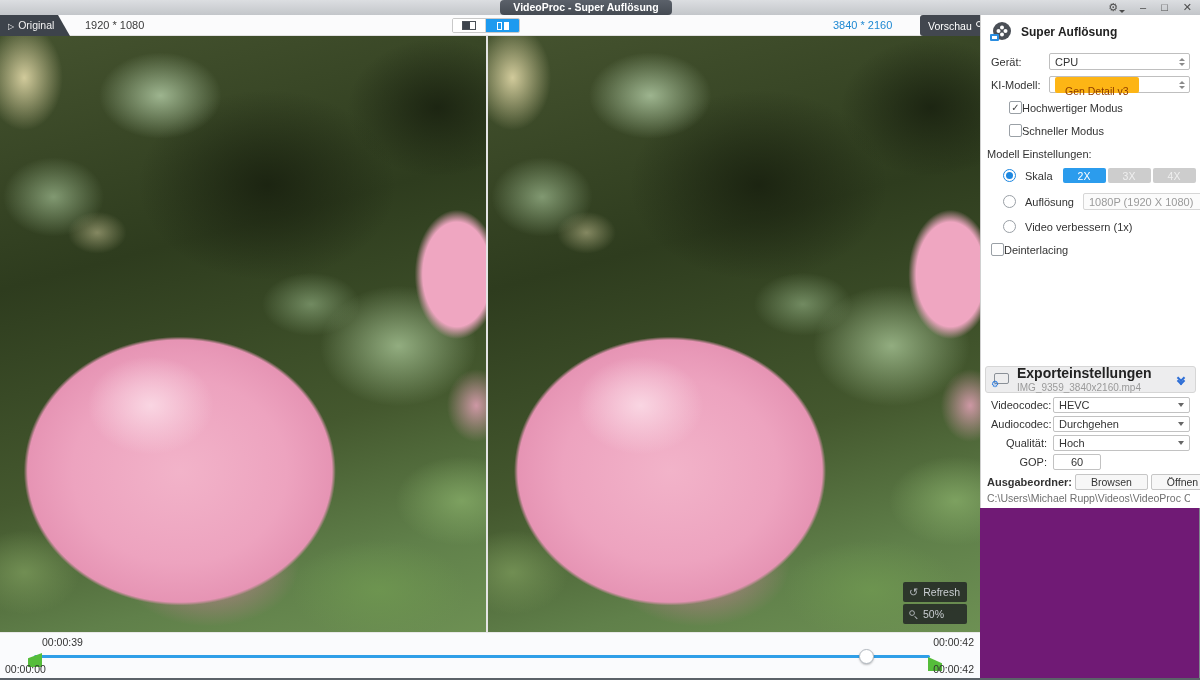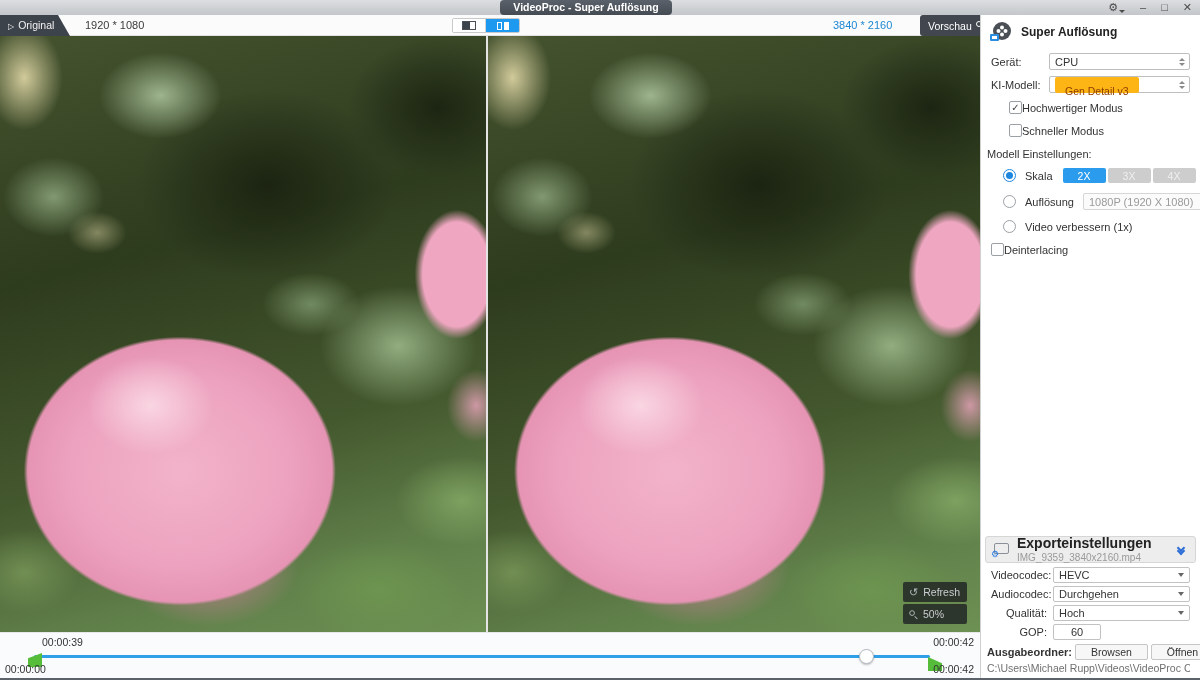--- a/index.html
+++ b/index.html
@@ -82,21 +82,21 @@
   .tl-lbl { position:absolute; font-size:10.5px; color:#333; }
   .tl-line { position:absolute; left:34px; top:22px; width:896px; height:3px; background:#2f9fe8; border-radius:2px; }
   .tl-handle { position:absolute; width:14px; height:14px; background:#55bd3a; }
   .tl-handle.left  { left:28px; top:20px; clip-path:polygon(0 100%,0 38%,100% 0,100% 100%); }
   .tl-handle.right { left:928px; top:24px; clip-path:polygon(0 0,100% 45%,100% 100%,0 100%); }
   .tl-playhead { position:absolute; left:859px; top:16px; width:15px; height:15px; border-radius:50%;
                  background:#fff; border:1px solid #b3bac1; box-shadow:0 1px 2px rgba(0,0,0,.25); }
   .window-bottom { position:absolute; left:0; top:678px; width:1200px; height:2px; background:#5b6269; }
 
   
-  .sidebar { position:absolute; left:980px; top:15px; width:220px; height:663px; background:#fff;
+  .sidebar { position:absolute; left:980px; top:15px; width:220px; height:493px; background:#fff;
              border-left:1px solid #d0d0d0; display:flex; flex-direction:column; font-size:11px; color:#333; }
   .sb-header { display:flex; align-items:center; gap:8px; padding:6px 10px 7px 8px; }
   .sb-header .sb-title { font-size:12px; font-weight:bold; color:#222; }
   .row { display:flex; align-items:center; margin:3px 10px 3px 10px; }
   .row .lab { width:58px; flex:none; }
   .select { position:relative; flex:1; height:17px; border:1px solid #bfbfbf; border-radius:2px; background:#fff;
             display:flex; align-items:center; padding:0 16px 0 5px; }
   .select .val { font-size:11px; color:#333; white-space:nowrap; overflow:hidden; }
   .spin { position:absolute; right:4px; top:50%; transform:translateY(-50%); display:flex; flex-direction:column; gap:2px; }
   .spin i { width:0; height:0; border-left:3px solid transparent; border-right:3px solid transparent; }

